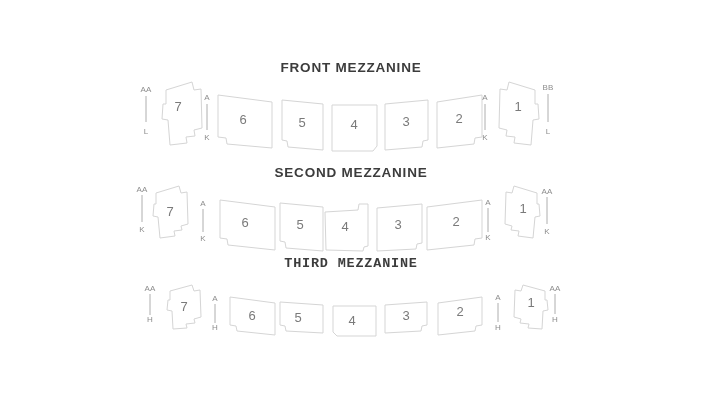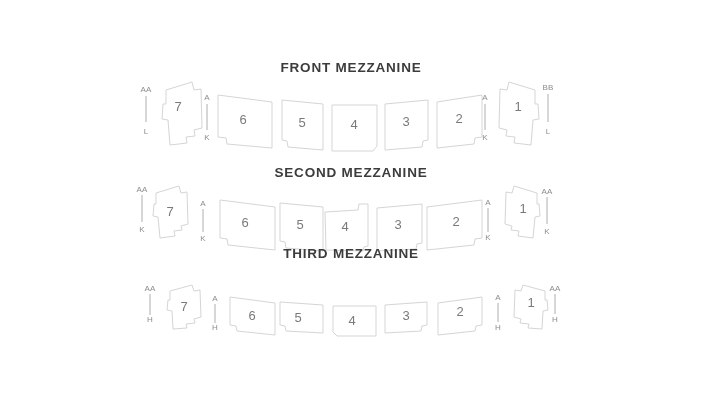--- a/index.html
+++ b/index.html
@@ -6,21 +6,21 @@
   .canvas{
     position:relative;width:618px;height:401px;background:#ffffff;
     font-family:"Liberation Sans",sans-serif;overflow:hidden;
   }
   .level-title{
     position:absolute;left:0;width:702px;text-align:center;
     font-size:13.5px;font-weight:700;color:#3c3c3c;letter-spacing:0.8px;
   }
   #title-front{top:60px;}
   #title-second{top:165px;text-align:center;}
-  #title-third{top:246px;}
+  #title-third{top:256px;font-family:Liberation Mono, monospace;}
   svg.row{position:absolute;display:block;}
   #row-front{left:130px;top:78px;}
   #row-second{left:130px;top:180px;}
   #row-third{left:130px;top:278px;}
   .sec{fill:#ffffff;stroke:#d5d5d5;stroke-width:1;stroke-linejoin:round;cursor:pointer;}
   .num{fill:#7a7a7a;font-size:13px;text-anchor:middle;}
   .lbl{fill:#8d8d8d;font-size:8px;text-anchor:middle;letter-spacing:0.2px;}
   .rng{stroke:#aeaeae;stroke-width:1;}
 </style>
 </head>

